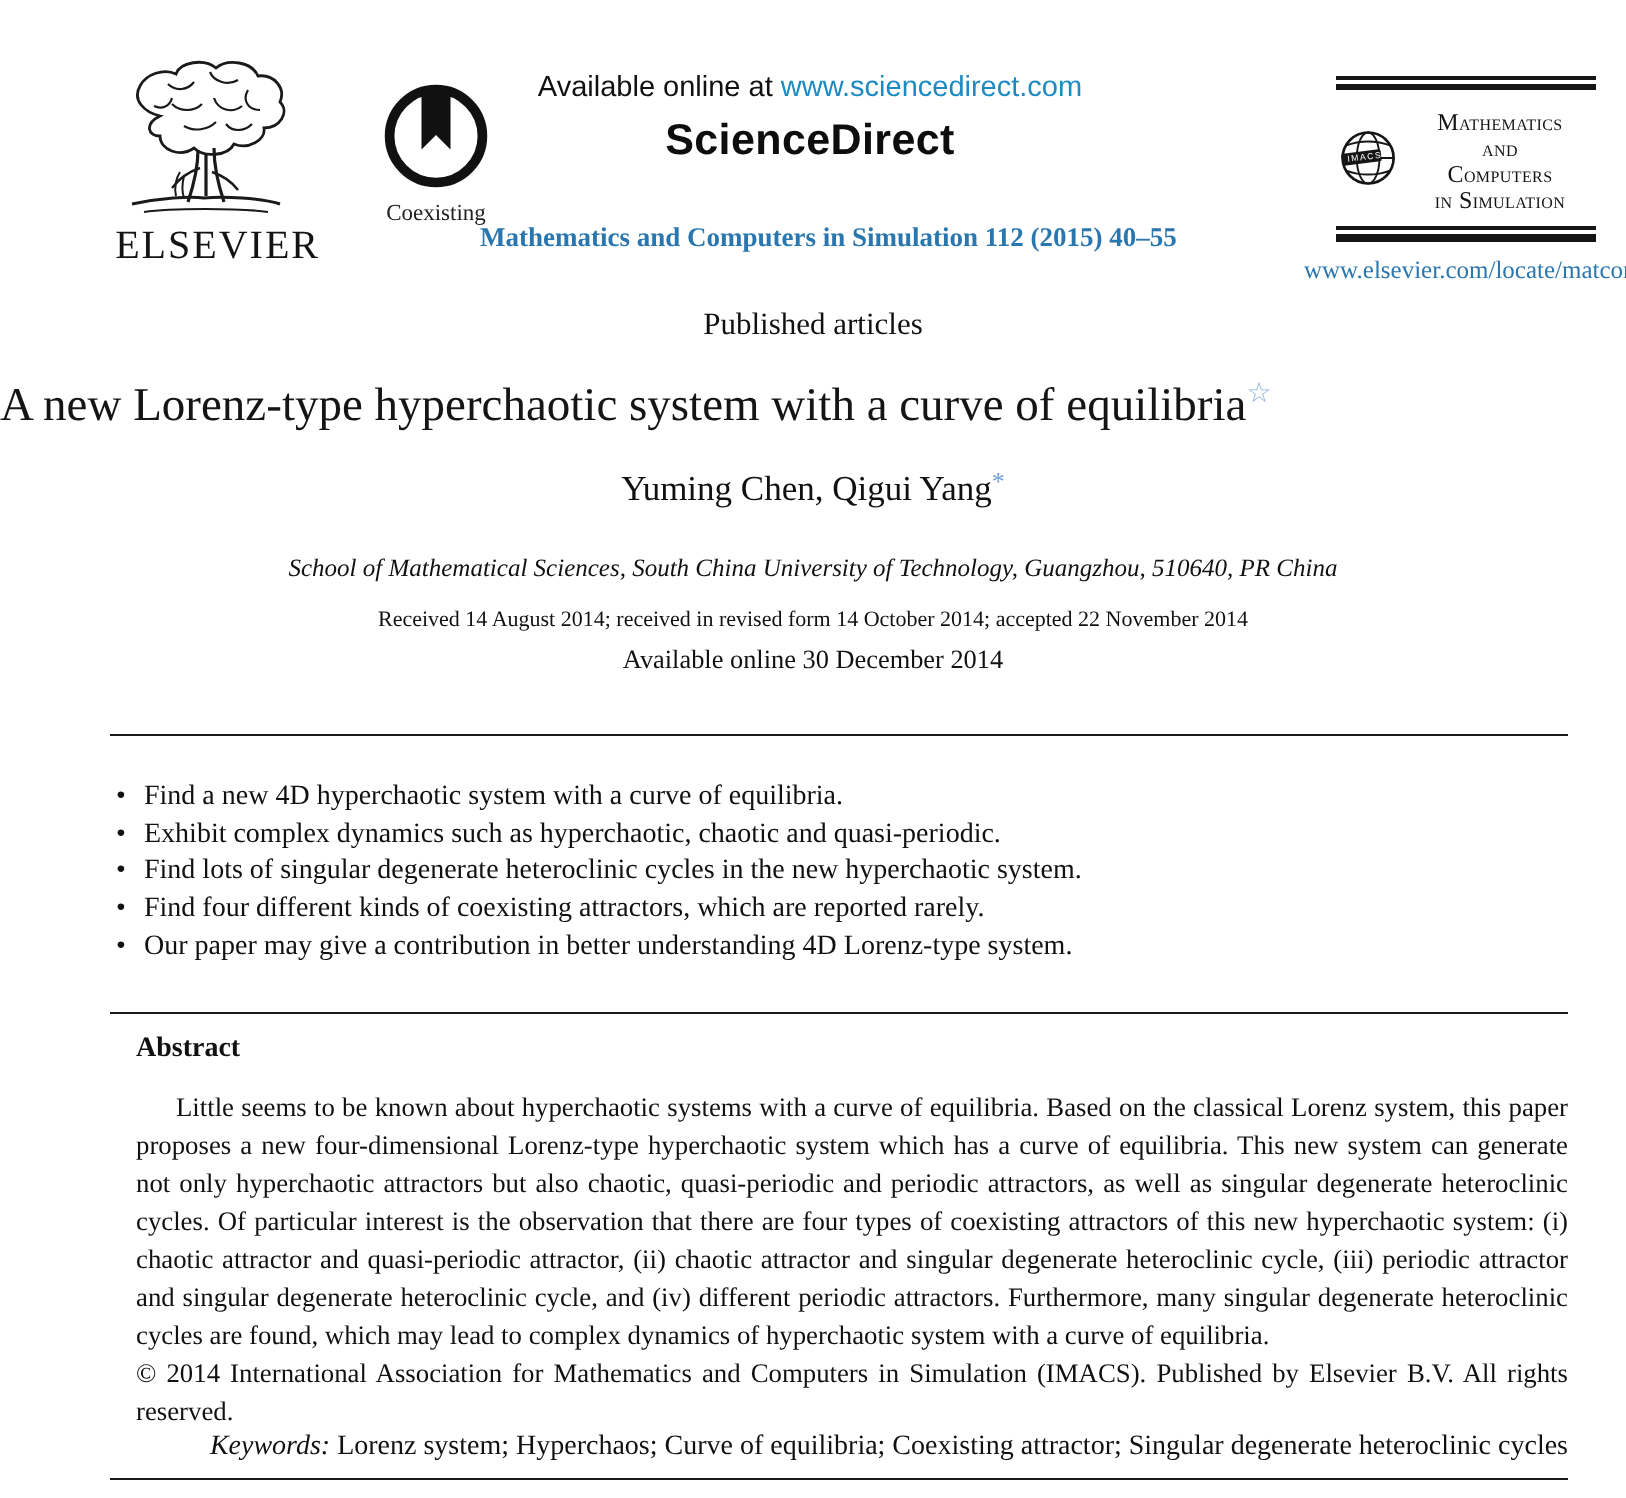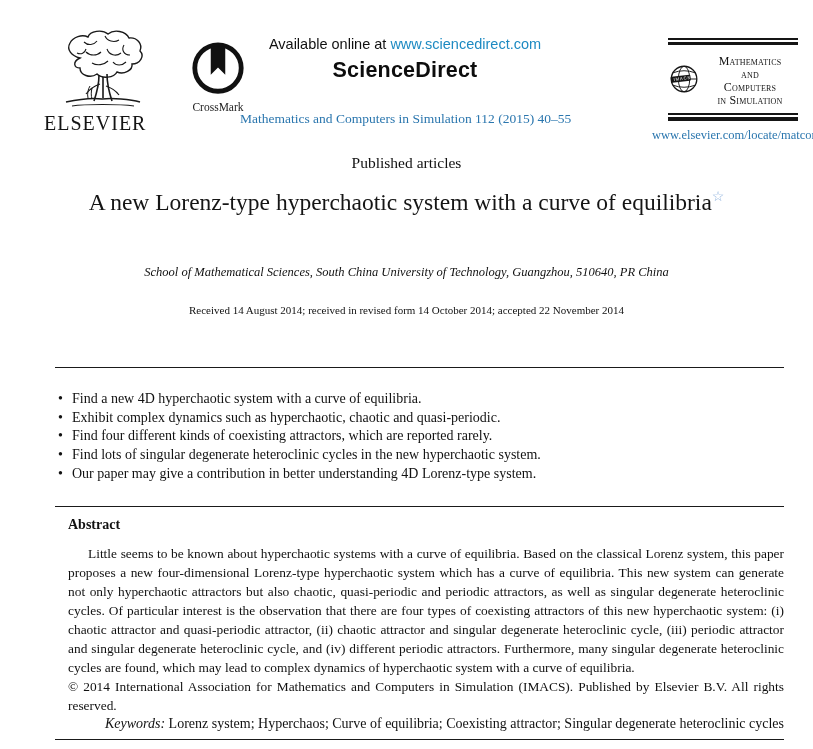--- a/index.html
+++ b/index.html
@@ -7,54 +7,54 @@
   body { font-family: "Liberation Serif", serif; color: #111; }
   .page {
     position: relative;
     width: 813px;
     height: 749px;
     background: #fff;
     overflow: hidden;
   }
 
   
-  .elsevier { position: absolute; left: 44px; top: 28px; width: 116px; text-align: left; }
+  .elsevier { position: absolute; left: 44px; top: 28px; width: 116px; text-align: right; }
   .elsevier svg { display: block; margin: 0 auto; }
   .elsevier-text { font-size: 20px; letter-spacing: 1px; margin-top: 2px; color: #141414; }
 
   
   .crossmark { position: absolute; left: 186px; top: 40px; width: 64px; text-align: center; }
   .crossmark svg { display: block; margin: 0 auto; }
   .crossmark-label { font-size: 11.5px; margin-top: 3px; color: #222; }
 
   
   .center-head { position: absolute; left: 240px; top: 36px; width: 330px; text-align: center; }
   .avail-line { font-family: "Liberation Sans", sans-serif; font-size: 14.5px; color: #111; }
   .avail-line .link-sans { color: #1d8ac2; text-align: center; }
   .sd-logo { font-family: "Liberation Sans", sans-serif; font-weight: bold; font-size: 21.5px; color: #0d0d0d; margin-top: 6px; letter-spacing: 0.2px; }
-  .citation { font-size: 13.5px; color: #2a76ae; margin-top: 28px; white-space: nowrap; }
+  .citation { font-size: 13.5px; color: #2a76ae; margin-top: 28px; white-space: nowrap; font-weight: bold; }
 
   
   .journal-wrap { position: absolute; left: 652px; top: 38px; width: 160px; }
   .journal-box { margin: 0 14px 0 16px; }
   .rule-thin { height: 1.5px; background: #151515; }
   .rule-thick { height: 3px; background: #151515; margin-top: 2.5px; }
   .rule-thin2 { height: 1.5px; background: #151515; }
   .rule-thick2 { height: 3.5px; background: #151515; margin-top: 2.5px; }
   .box-inner { display: flex; align-items: center; padding: 10px 0 6px 0; }
   .box-text { flex: 1; text-align: center; font-variant: small-caps; font-size: 12px; line-height: 13px; letter-spacing: 0.2px; color: #141414; }
   .journal-url { text-align: center; font-size: 12.5px; color: #2a76ae; margin-top: 7px; white-space: nowrap; }
 
   
   .orig-label { position: absolute; top: 154px; left: 0; width: 100%; text-align: center; font-size: 15.5px; }
-  .title { position: absolute; top: 188px; left: 0; width: 100%; text-align: center; font-size: 23.5px; color: #151515; font-family: Liberation Serif, serif; }
+  .title { position: absolute; top: 188px; left: 0; width: 100%; font-size: 23.5px; color: #151515; font-family: Liberation Serif, serif; }
   .title sup { font-size: 14px; color: #8fb2dd; vertical-align: 9px; }
   .authors { position: absolute; top: 233px; left: 0; width: 100%; text-align: center; font-size: 17.5px; }
   .authors sup { font-size: 13px; color: #6f9cd4; vertical-align: 5px; }
-  .affiliation { position: absolute; top: 265px; left: 0; width: 100%; text-align: center; font-style: italic; font-size: 12.5px; }
+  .affiliation { position: absolute; top: 277px; left: 0; width: 100%; text-align: center; font-style: italic; font-size: 12.5px; }
   .received { position: absolute; top: 304px; left: 0; width: 100%; text-align: center; font-size: 11px; }
   .available { position: absolute; top: 322px; left: 0; width: 100%; text-align: center; font-size: 13.2px; }
 
   
   .hrule { position: absolute; left: 55px; right: 29px; height: 1.3px; background: #1a1a1a; }
   .rule1 { top: 367px; }
   .rule2 { top: 506px; }
   .rule3 { top: 739px; }
 
   
@@ -97,21 +97,21 @@
     <div class="elsevier-text">ELSEVIER</div>
   </div>
 
   <div class="crossmark">
     <span>
       <svg width="58" height="58" viewBox="0 0 60 60">
         <circle cx="30" cy="29" r="24" fill="none" stroke="#111" stroke-width="5"></circle>
         <polygon points="22.5,7 37.5,7 37.5,36 30,28.5 22.5,36" fill="#111"></polygon>
       </svg>
     </span>
-    <div class="crossmark-label">CrossMark</div>
+    <div class="crossmark-label">Coexisting</div>
   </div>
 
   <div class="center-head">
     <div class="avail-line"><span>Available online at </span><span class="link-sans">www.sciencedirect.com</span></div>
     <div class="sd-logo">ScienceDirect</div>
     <div class="citation">Mathematics and Computers in Simulation 112 (2015) 40–55</div>
   </div>
 
   <div class="journal-wrap">
     <div class="journal-box">
@@ -137,33 +137,35 @@
       <div class="rule-thin2"></div>
       <div class="rule-thick2"></div>
     </div>
     <div class="journal-url">www.elsevier.com/locate/matcom</div>
   </div>
 
   <div class="orig-label">Published articles</div>
 
   <div class="title"><span>A new Lorenz-type hyperchaotic system with a curve of equilibria</span><sup>☆</sup></div>
 
+  <div class="authors"><span>Yuming Chen, Qigui Yang</span><sup>*</sup></div>
 
   <div class="affiliation">School of Mathematical Sciences, South China University of Technology, Guangzhou, 510640, PR China</div>
 
   <div class="received">Received 14 August 2014; received in revised form 14 October 2014; accepted 22 November 2014</div>
+  <div class="available">Available online 30 December 2014</div>
 
   <div class="hrule rule1"></div>
 
   <div class="highlights">
     <ul>
       <li>Find a new 4D hyperchaotic system with a curve of equilibria.</li>
       <li>Exhibit complex dynamics such as hyperchaotic, chaotic and quasi-periodic.</li>
+      <li>Find lots of singular degenerate heteroclinic cycles in the new hyperchaotic system.</li>
       <li>Find four different kinds of coexisting attractors, which are reported rarely.</li>
-      <li>Find lots of singular degenerate heteroclinic cycles in the new hyperchaotic system.</li>
       <li>Our paper may give a contribution in better understanding 4D Lorenz-type system.</li>
     </ul>
   </div>
 
   <div class="hrule rule2"></div>
 
   <div class="abstract">
     <div class="sect-heading">Abstract</div>
     <p>Little seems to be known about hyperchaotic systems with a curve of equilibria. Based on the classical Lorenz system, this paper proposes a new four-dimensional Lorenz-type hyperchaotic system which has a curve of equilibria. This new system can generate not only hyperchaotic attractors but also chaotic, quasi-periodic and periodic attractors, as well as singular degenerate heteroclinic cycles. Of particular interest is the observation that there are four types of coexisting attractors of this new hyperchaotic system: (i) chaotic attractor and quasi-periodic attractor, (ii) chaotic attractor and singular degenerate heteroclinic cycle, (iii) periodic attractor and singular degenerate heteroclinic cycle, and (iv) different periodic attractors. Furthermore, many singular degenerate heteroclinic cycles are found, which may lead to complex dynamics of hyperchaotic system with a curve of equilibria.</p>
     <div class="copyright">© 2014 International Association for Mathematics and Computers in Simulation (IMACS). Published by Elsevier B.V. All rights reserved.</div>

